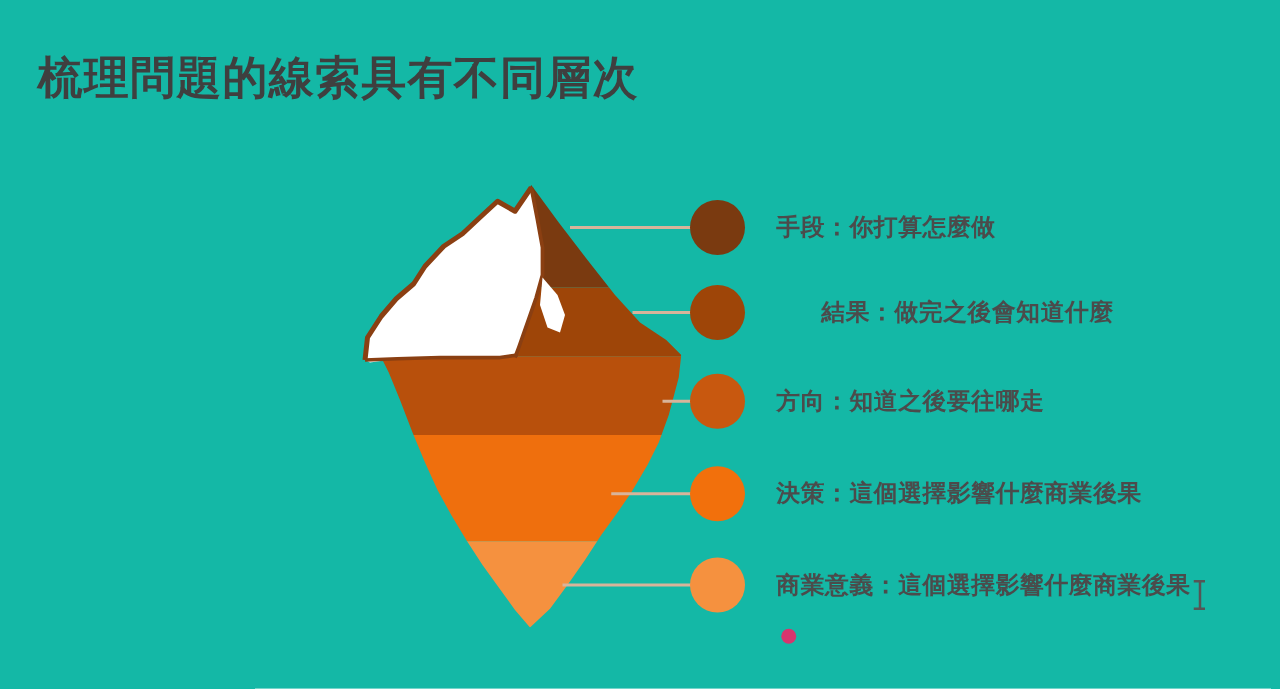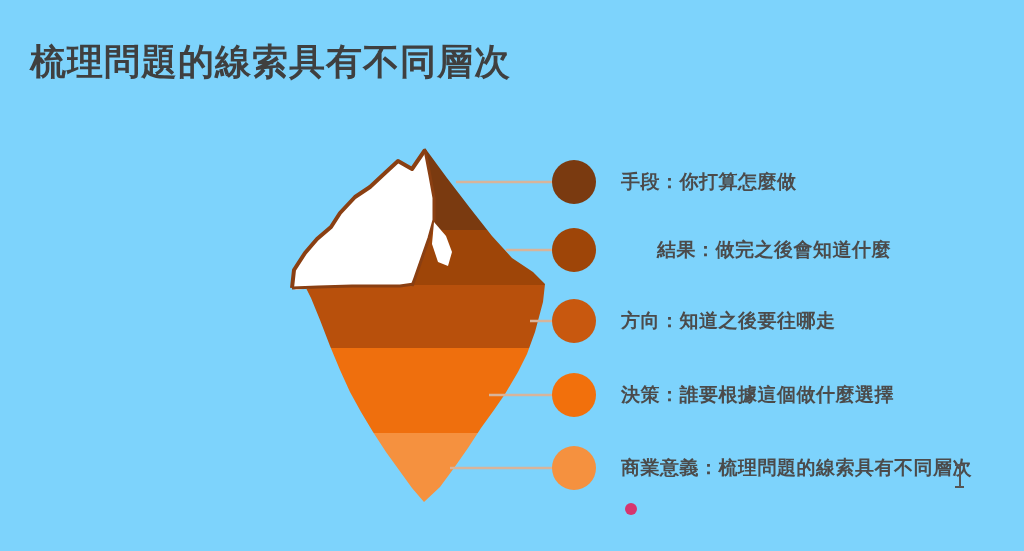--- a/index.html
+++ b/index.html
@@ -12,21 +12,21 @@
     width: 1024px;
     height: 551px;
     overflow: hidden;
     font-family: "Liberation Sans", "DejaVu Sans", sans-serif;
     position: relative;
   }
 
   #slide {
     position: absolute;
     inset: 0;
-    background: #7dd3fc;
+    background: #14b8a6;
   }
 
   
   #slide-title {
     position: absolute;
     left: 30px;
     top: 40px;
     font-size: 36px;
     font-weight: 700;
     letter-spacing: 1px;
@@ -207,26 +207,26 @@
       <span class="label-text">結果：做完之後會知道什麼</span>
     </div>
 
     <div class="label-row" style="top: 147px; font-family: Liberation Mono, monospace;">
       <span class="label-dot" style="background:#c8580f;"></span>
       <span class="label-text">方向：知道之後要往哪走</span>
     </div>
 
     <div class="label-row" style="top: 221px;">
       <span class="label-dot" style="background:#f2700c;"></span>
-      <span class="label-text">決策：誰要根據這個做什麼選擇</span>
+      <span class="label-text">決策：這個選擇影響什麼商業後果</span>
     </div>
 
     <div class="label-row" style="top: 294px;">
       <span class="label-dot" style="background:#f5913f;"></span>
-      <span class="label-text">商業意義：梳理問題的線索具有不同層次</span>
+      <span class="label-text">商業意義：這個選擇影響什麼商業後果</span>
     </div>
 
   </div>
 
   <div id="pink-dot"></div>
 
   <div id="text-cursor">
     <span class="serif-top"></span>
     <span class="bar"></span>
     <span class="serif-bot"></span>

